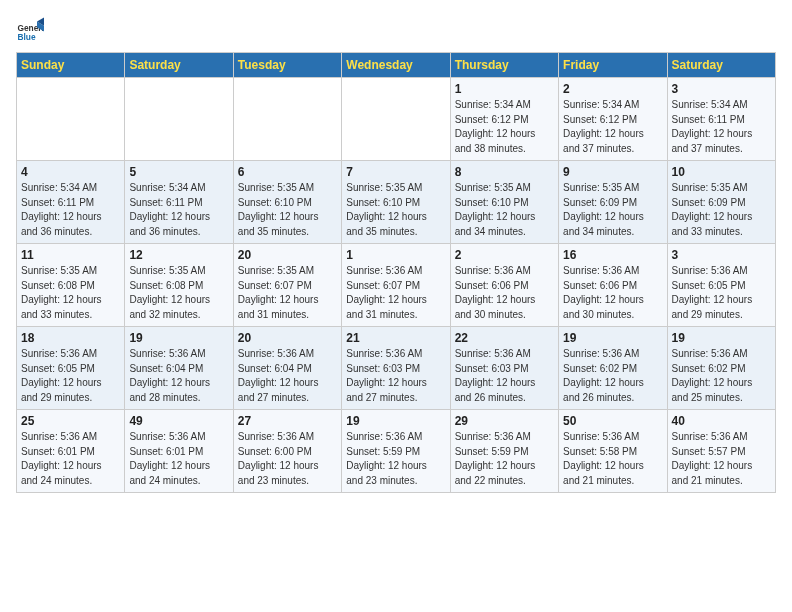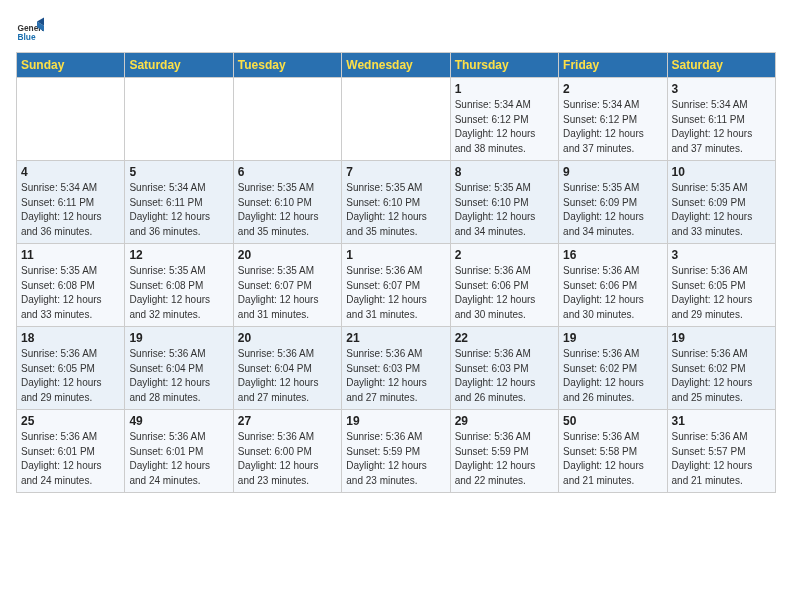--- a/index.html
+++ b/index.html
@@ -321,21 +321,21 @@
 and 22 minutes.</div>
         </td>
         <td>
           <div class="day-num">50</div>
           <div class="day-info" style="white-space: pre-line;">Sunrise: 5:36 AM
 Sunset: 5:58 PM
 Daylight: 12 hours
 and 21 minutes.</div>
         </td>
         <td>
-          <div class="day-num">31</div>
+          <div class="day-num">40</div>
           <div class="day-info" style="white-space: pre-line;">Sunrise: 5:36 AM
 Sunset: 5:57 PM
 Daylight: 12 hours
 and 21 minutes.</div>
         </td>
       </tr>
     </tbody>
 </table>
 
 </body></html>

